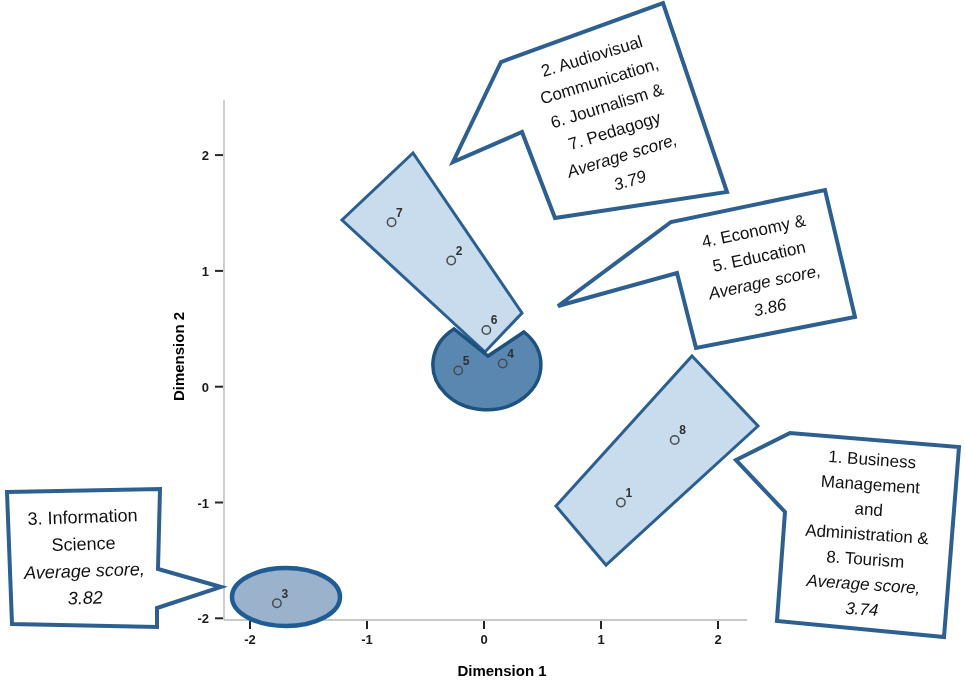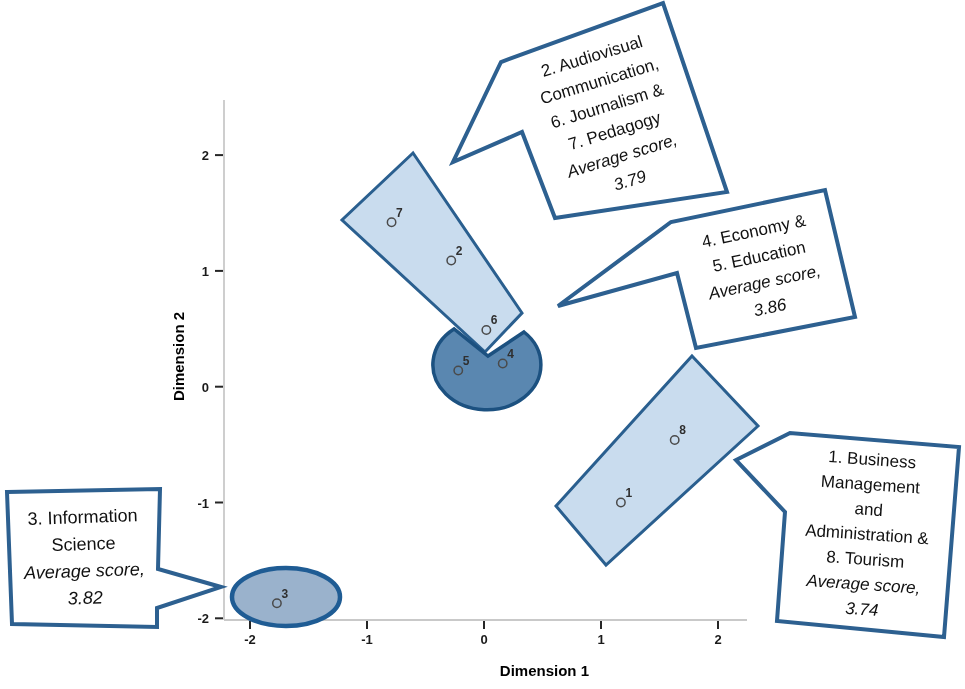--- a/index.html
+++ b/index.html
@@ -114,16 +114,16 @@
     <div class="it">3.74</div>
   </div>
 
   <div class="callout-text c4">
     <div>3. Information</div>
     <div>Science</div>
     <div class="it">Average score,</div>
     <div class="it">3.82</div>
   </div>
 
-  <div class="axis-title" style="left:389px;top:662px;width:200px;text-align:right;">Dimension 1</div>
+  <div class="axis-title" style="left:402px;top:662px;width:200px;">Dimension 1</div>
   <div class="axis-title y" style="left:118px;top:348px;width:120px;">Dimension 2</div>
 
 </div>
 
 </body></html>

